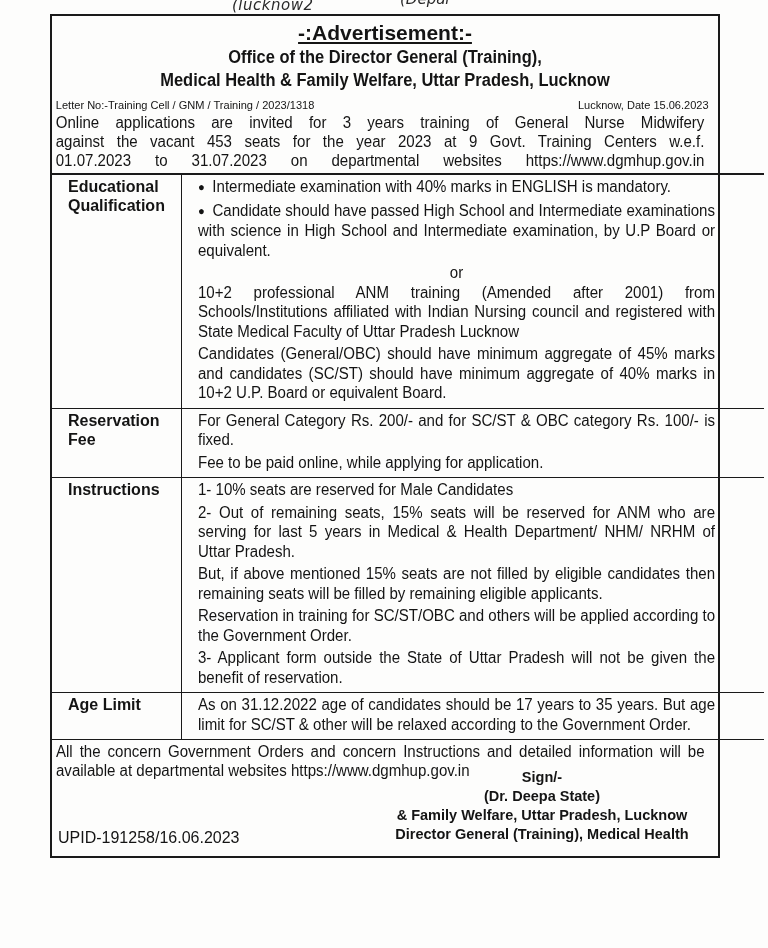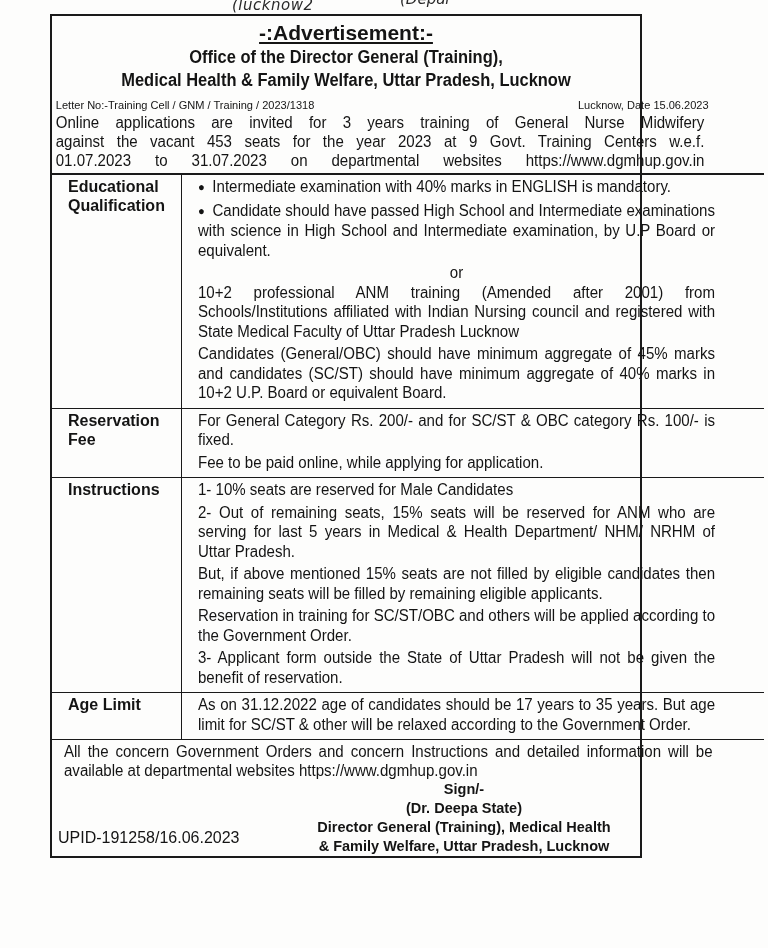--- a/index.html
+++ b/index.html
@@ -15,21 +15,21 @@
       font-family: "DejaVu Sans", sans-serif;
       font-size: 15px; color: #2a2a2a; letter-spacing: 0.5px;
       font-style: italic;
     }
     .handwriting2 {
       position: absolute; left: 400px; top: -10px;
       font-family: "DejaVu Sans", sans-serif;
       font-size: 15px; color: #2a2a2a; font-style: italic;
     }
     .frame {
-      position: absolute; left: 50px; top: 14px; width: 592px;
+      position: absolute; left: 50px; top: 14px; width: 670px;
       border: 2px solid #1a1a1a; border-right-width: 2px;
       box-sizing: border-box;
     }
     .title {
       text-align: center; font-weight: bold; font-size: 21px;
       text-decoration: underline; margin-top: 4px; line-height: 26px;
     }
     .office {
       text-align: center; font-weight: bold; font-size: 17.5px;
       line-height: 23px; transform: scaleX(0.94);
@@ -58,28 +58,28 @@
       width: 118px; font-weight: bold; border-right: 1.5px solid #1a1a1a;
       font-size: 16px; line-height: 19px;
     }
     td.content p {
       margin: 0 0 3px 0; text-align: justify;
       transform: scaleX(0.94); transform-origin: left; width: 550px;
     }
     td.content p.center { text-align: center; margin: 0; }
     .bullet { font-size: 12px; margin-right: 8px; vertical-align: 1px; }
     .footer {
-      padding: 2px 4px 6px 12px; font-size: 16px; line-height: 19px;
+      padding: 2px 4px 6px 4px; font-size: 16px; line-height: 19px;
       position: relative; height: 108px;
     }
     .footer-text {
       text-align: justify; transform: scaleX(0.94); transform-origin: left; width: 690px;
     }
     .sign {
-      position: absolute; right: 6px; top: 40px; width: 340px;
+      position: absolute; right: 6px; top: 28px; width: 340px;
       text-align: center; font-weight: bold; font-size: 14.5px; line-height: 19px;
     }
     .upid {
       position: absolute; left: 6px; bottom: 8px; font-size: 16px; line-height: 20px;
     }
   </style>
 </head>
 <body>
 
 <div class="handwriting2">(Depar</div>
@@ -135,20 +135,20 @@
           </td>
         </tr>
       </tbody>
   </table>
 
   <div class="footer">
     <div class="footer-text">All the concern Government Orders and concern Instructions and detailed information will be available at departmental websites https://www.dgmhup.gov.in</div>
     <div class="sign">
       <div>Sign/-</div>
       <div>(Dr. Deepa State)</div>
+      <div>&amp; Family Welfare, Uttar Pradesh, Lucknow</div>
       <div>Director General (Training), Medical Health</div>
-      <div>&amp; Family Welfare, Uttar Pradesh, Lucknow</div>
     </div>
     <div class="upid">
       <div>UPID-191258/16.06.2023</div>
     </div>
   </div>
 </div>
 
 </body></html>

